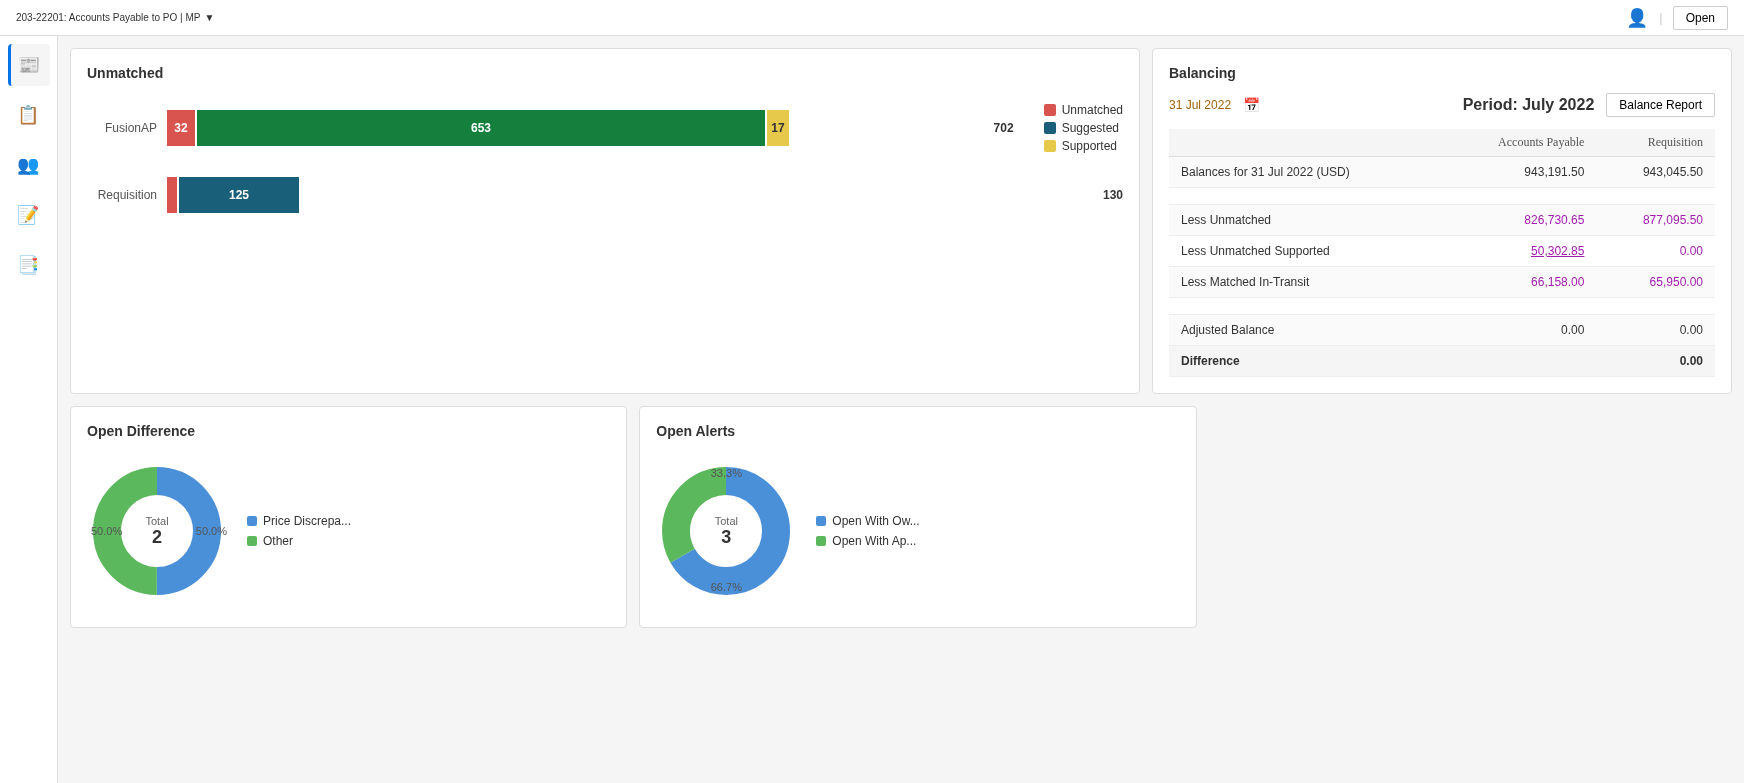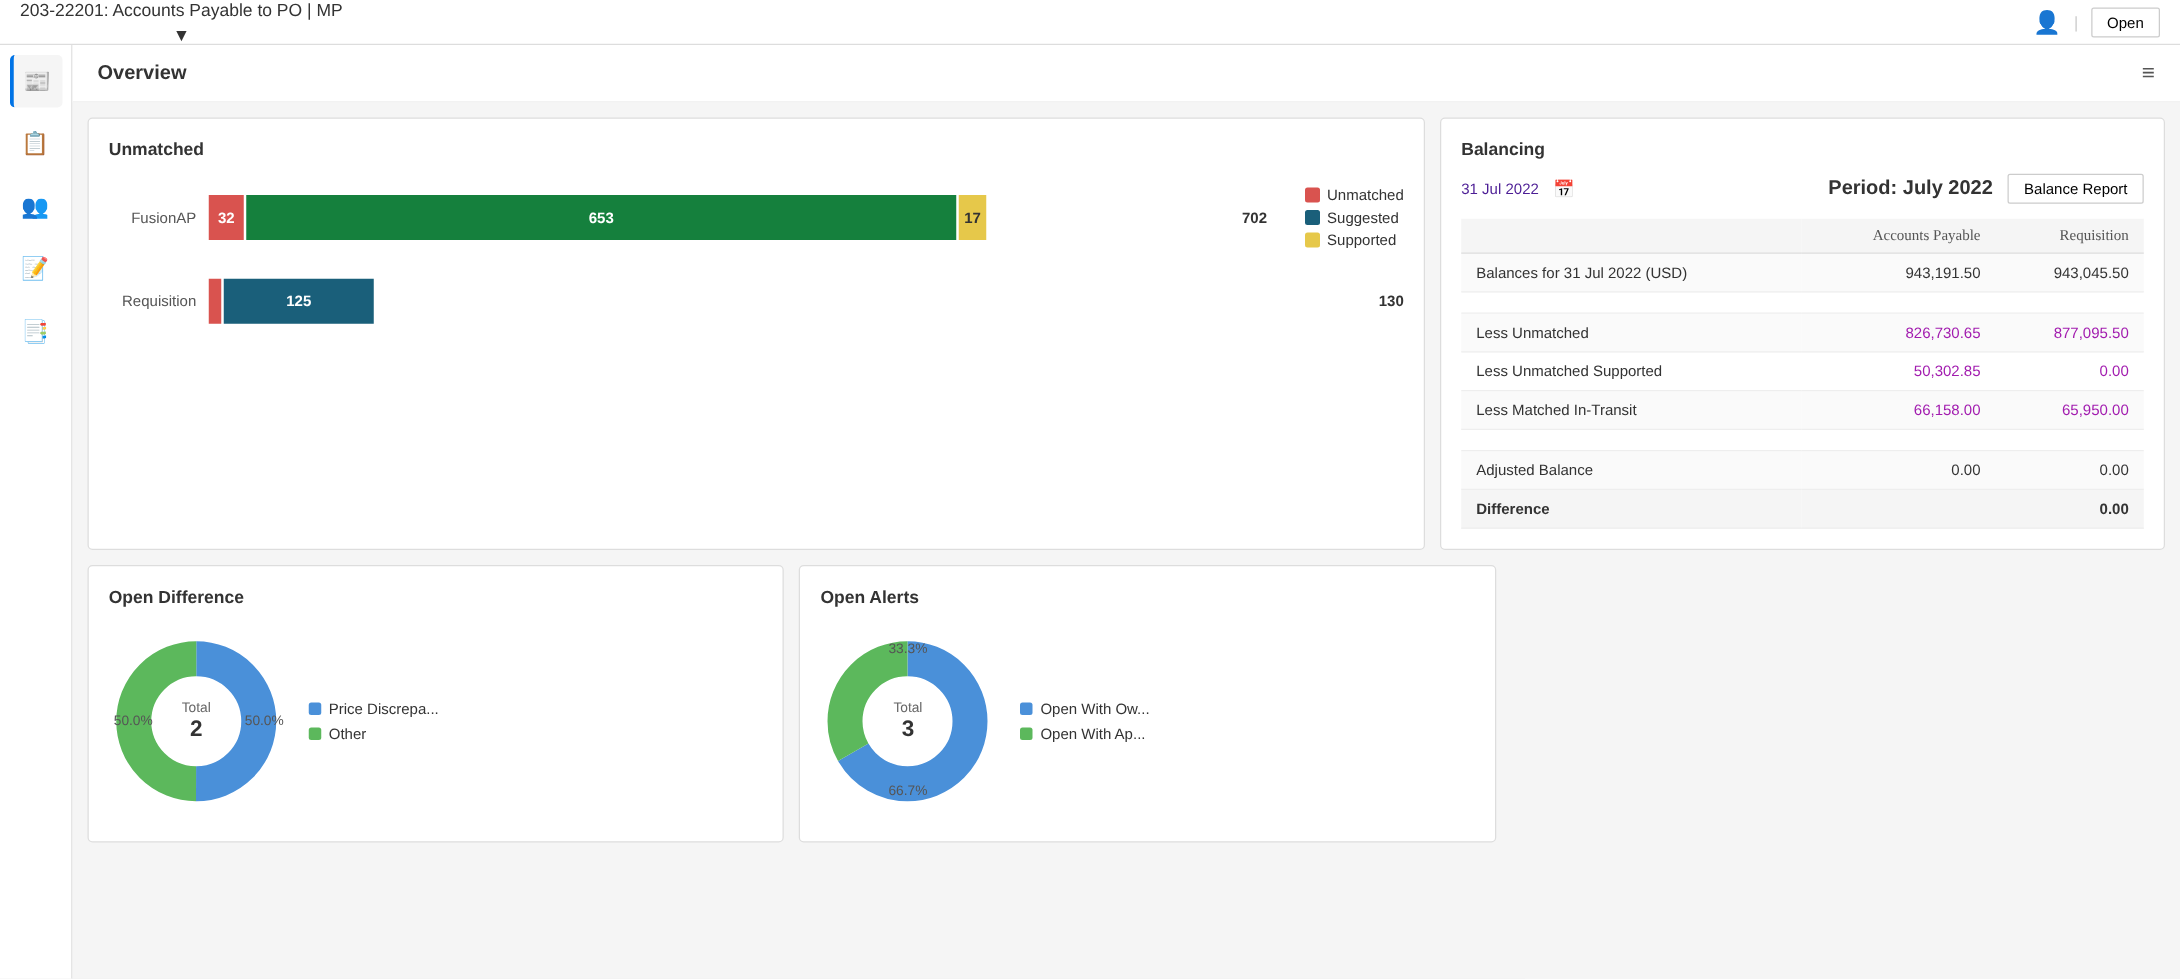--- a/index.html
+++ b/index.html
@@ -4,21 +4,21 @@
   <style>
     * { box-sizing: border-box; margin: 0; padding: 0; }
     body { font-family: Arial, sans-serif; font-size: 13px; background: #f0f0f0; color: #333; }
 
     
     .top-bar {
       display: flex; align-items: center; justify-content: space-between;
       background: #fff; padding: 8px 16px; border-bottom: 1px solid #ddd;
       height: 36px;
     }
-    .top-bar-title { font-size: 14px; color: #333; display: flex; align-items: center; gap: 4px; flex-direction: column; }
+    .top-bar-title { font-size: 10px; color: #333; display: flex; align-items: center; gap: 4px; }
     .top-bar-right { display: flex; align-items: center; gap: 10px; }
     .close-btn {
       border: 1px solid #ccc; background: #fff; padding: 4px 12px;
       cursor: pointer; font-size: 12px; border-radius: 2px;
     }
 
     
     .layout { display: flex; height: calc(100vh - 36px); }
 
     
@@ -59,21 +59,21 @@
     .bar-segment { height: 36px; display: flex; align-items: center; justify-content: center; font-size: 12px; color: #fff; font-weight: bold; }
     .bar-total { margin-left: 6px; font-size: 12px; font-weight: bold; color: #333; }
 
     
     .legend { display: flex; flex-direction: column; gap: 4px; margin-left: 20px; font-size: 12px; }
     .legend-item { display: flex; align-items: center; gap: 6px; }
     .legend-dot { width: 12px; height: 12px; border-radius: 2px; }
 
     
     .balancing-date-row { display: flex; align-items: center; gap: 12px; margin-bottom: 12px; }
-    .balancing-date { font-size: 12px; color: #4c1d95; }
+    .balancing-date { font-size: 12px; color: #a16207; }
     .balancing-period { font-size: 16px; font-weight: bold; color: #333; margin-left: auto; }
     .balance-report-btn {
       border: 1px solid #ccc; background: #fff; padding: 4px 12px;
       cursor: pointer; font-size: 12px; border-radius: 2px;
     }
     .cal-icon { font-size: 14px; color: #666; cursor: pointer; }
 
     
     .bal-table { width: 100%; border-collapse: collapse; font-size: 12px; }
     .bal-table th { text-align: right; padding: 6px 12px; background: #f5f5f5; color: #555; font-weight: normal; border-bottom: 1px solid #ddd; font-family: Liberation Serif, serif; }
@@ -135,24 +135,20 @@
     <div class="sidebar-item">
       <span class="sidebar-icon">📝</span>
     </div>
     <div class="sidebar-item">
       <span class="sidebar-icon">📑</span>
     </div>
   </div>
 
   <div class="main-content">
 
-    <div class="overview-header">
-      <span class="overview-title">Overview</span>
-      <span class="hamburger">≡</span>
-    </div>
 
     <div class="cards-top">
 
       <div class="card-unmatched">
         <div class="card-title">Unmatched</div>
         <div class="bar-chart">
 
           <div class="bar-row">
             <div class="bar-label">FusionAP</div>
             <div class="bar-container">
@@ -218,21 +214,21 @@
                 <td style="text-align: right;"></td>
                 <td style="text-align: right;"></td>
               </tr>
               <tr class="row-shade">
                 <td>Less Unmatched</td>
                 <td class="val-blue" style="text-align: right;">826,730.65</td>
                 <td class="val-blue" style="text-align: right;">877,095.50</td>
               </tr>
               <tr>
                 <td>Less Unmatched Supported</td>
-                <td class="val-blue" style="text-align: right;">50,302.85</td>
+                <td class="val-blue" style="text-align: right; text-decoration: underline;">50,302.85</td>
                 <td class="val-blue" style="text-align: right;">0.00</td>
               </tr>
               <tr class="row-shade">
                 <td>Less Matched In-Transit</td>
                 <td class="val-blue" style="text-align: right;">66,158.00</td>
                 <td class="val-blue" style="text-align: right;">65,950.00</td>
               </tr>
               <tr>
                 <td></td>
                 <td style="text-align: right;"></td>

